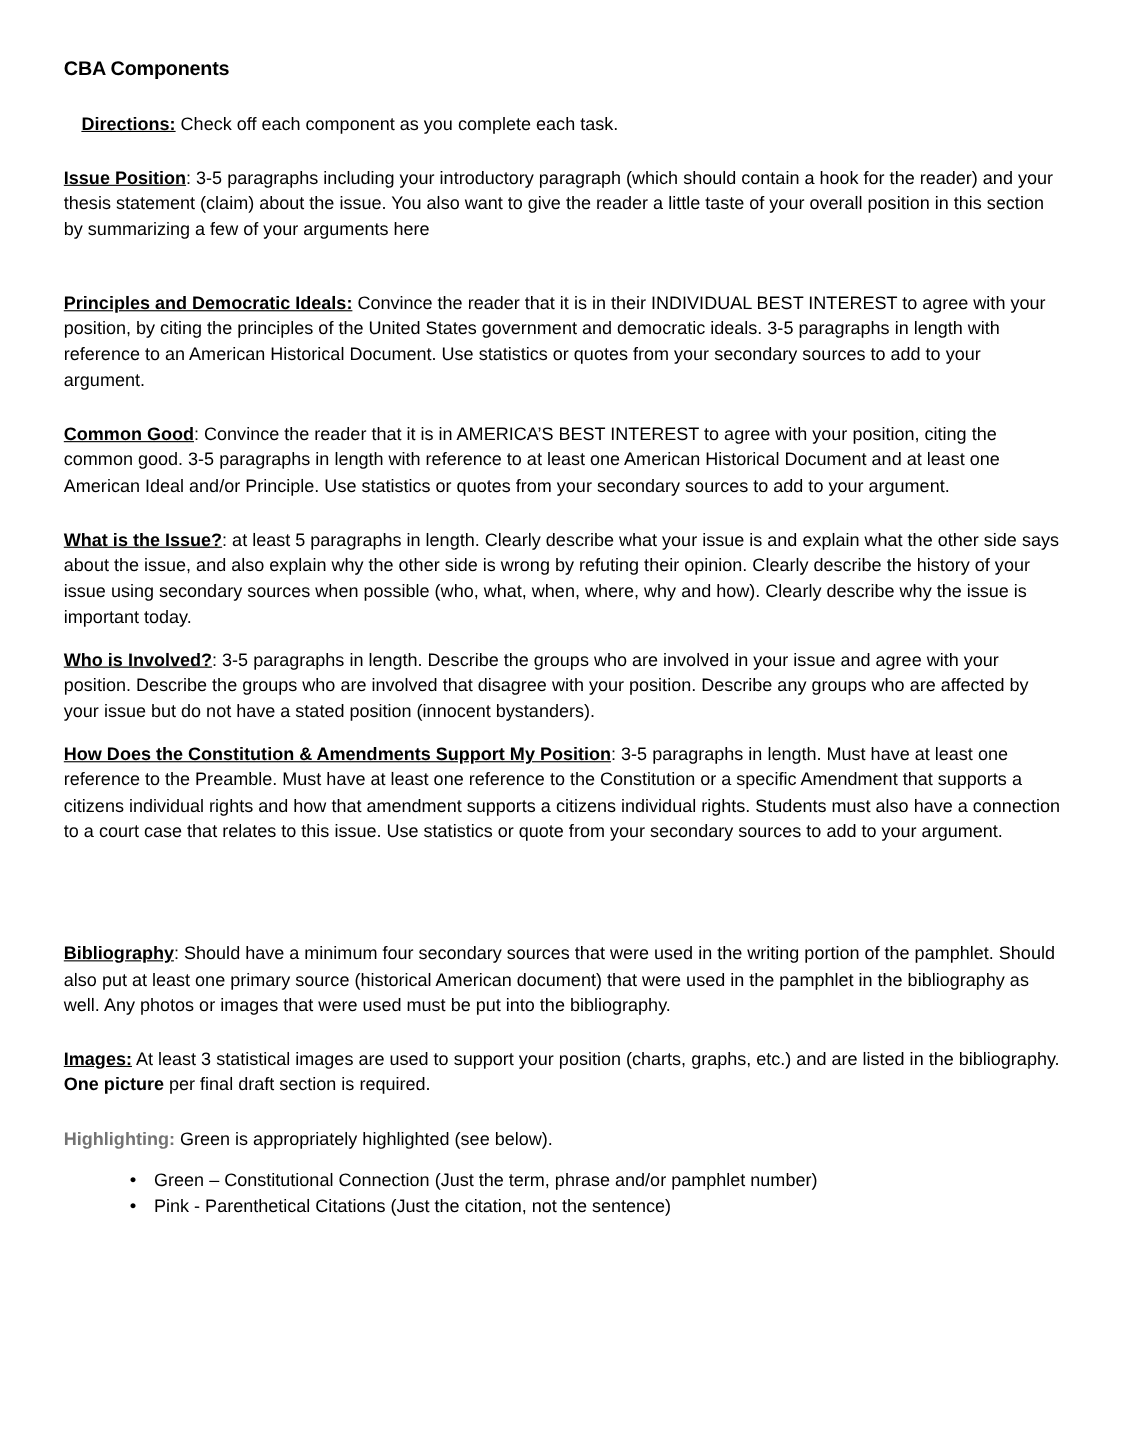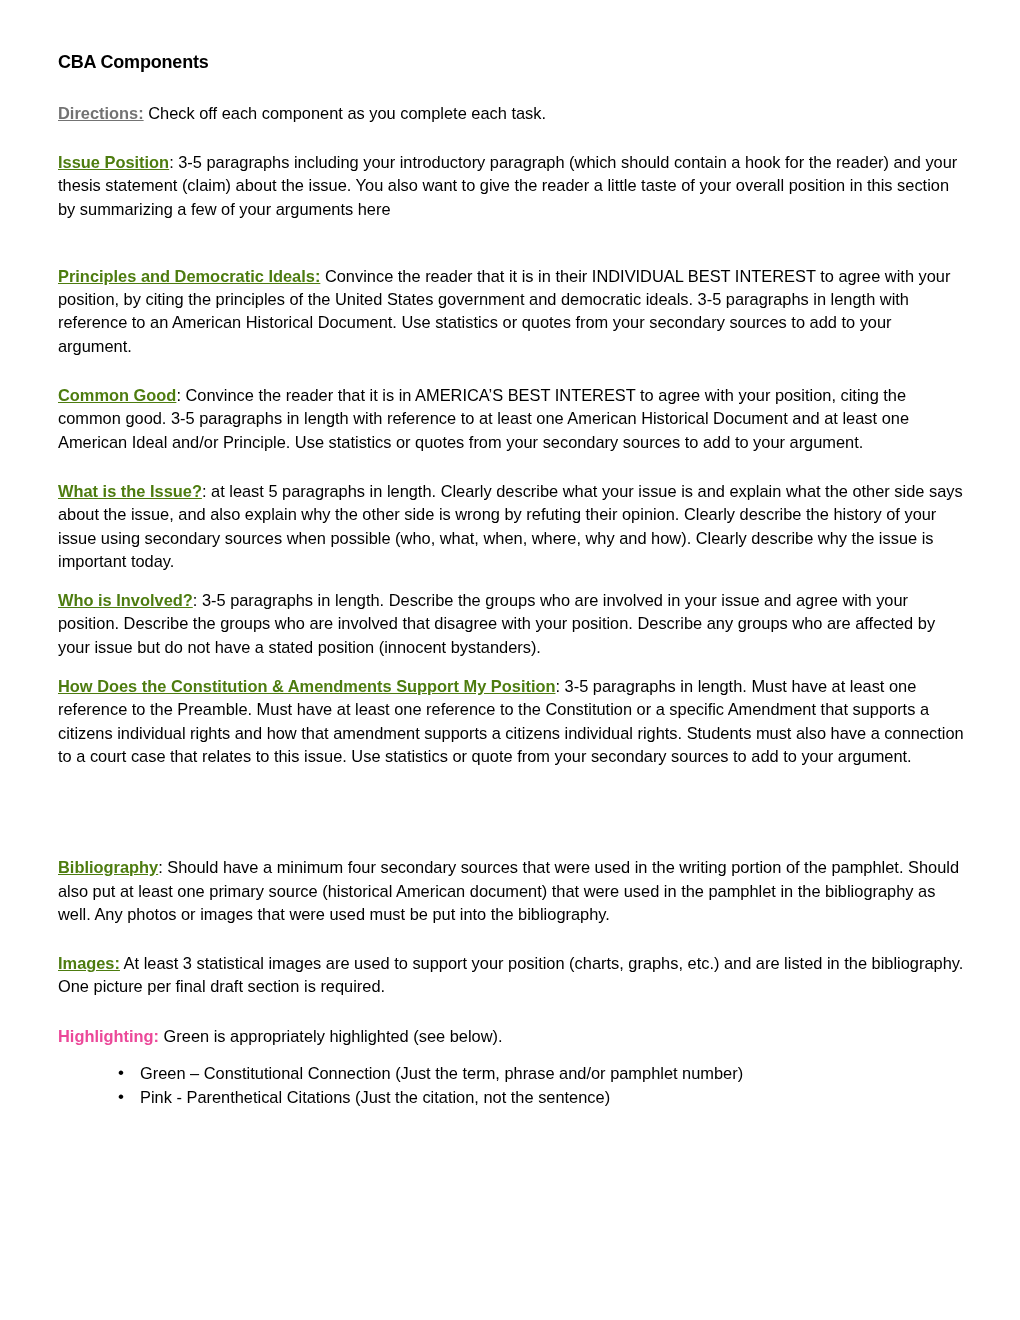--- a/index.html
+++ b/index.html
@@ -32,39 +32,40 @@
   p.para {
     font-size: 16.4px;
     line-height: 1.42;
     margin: 0;
     text-align: left;
   }
   .gap-sm { height: 16px; }
   .gap-md { height: 26px; }
   .gap-xl { height: 44px; }
   .lbl-blue {
-    color: #4d7c0f;
+    color: #000000;
     font-weight: bold;
     text-decoration: underline;
     text-underline-offset: 1px;
   }
   .lbl-black {
-    color: #737373;
+    color: #000000;
     font-weight: bold;
     text-decoration: underline;
     text-underline-offset: 1px;
+    margin-left: 16px;
   }
   .lbl-plain-bold {
-    color: #ec4899;
+    color: #737373;
     font-weight: bold;
   }
   .u {
     text-underline-offset: 1px;
   }
-  .b { font-weight: normal; }
+  .b { font-weight: bold; }
   ul.legend {
     list-style: none;
     margin: 14px 0 0 0;
     padding: 0;
   }
   ul.legend li {
     font-size: 16.4px;
     line-height: 1.46;
     position: relative;
     padding-left: 26px;

